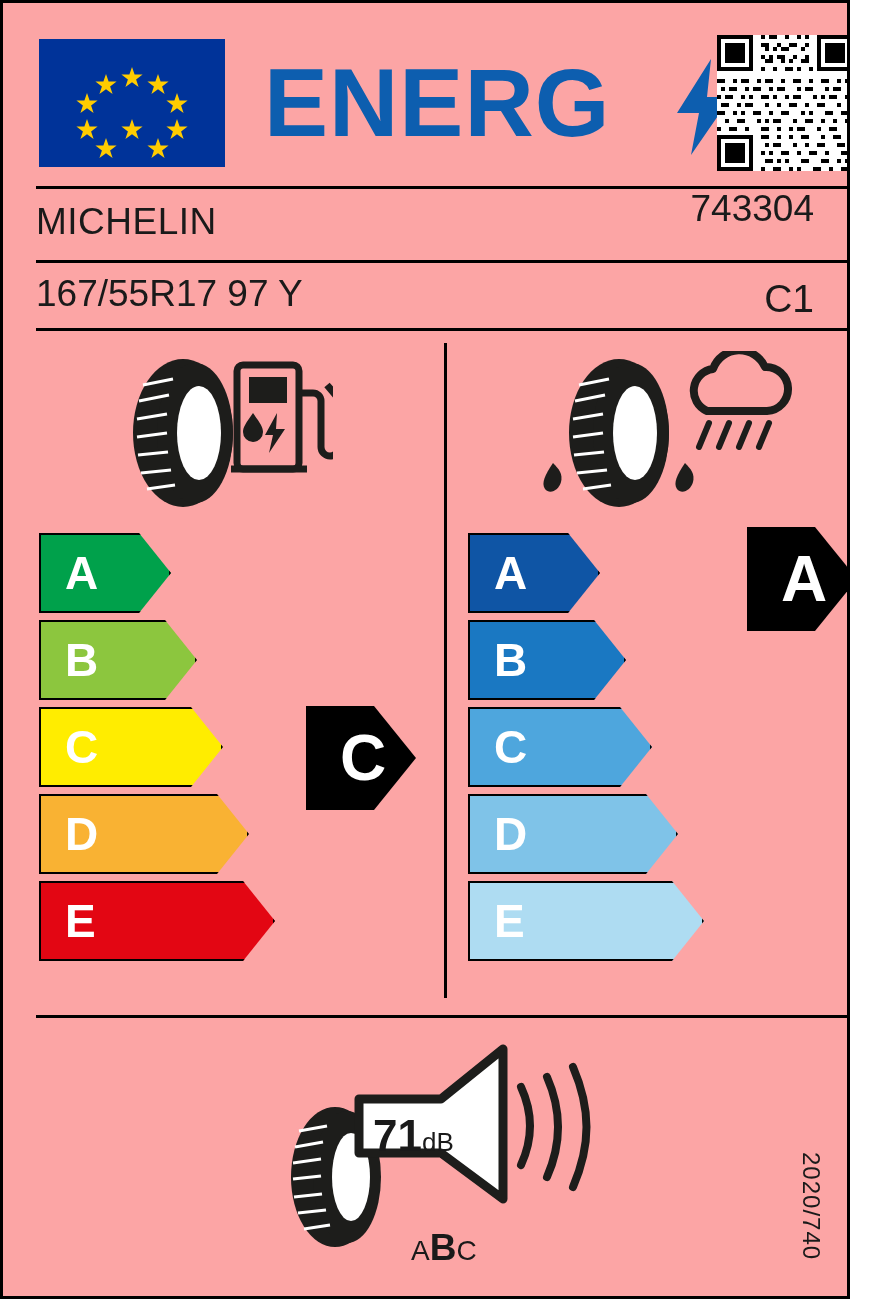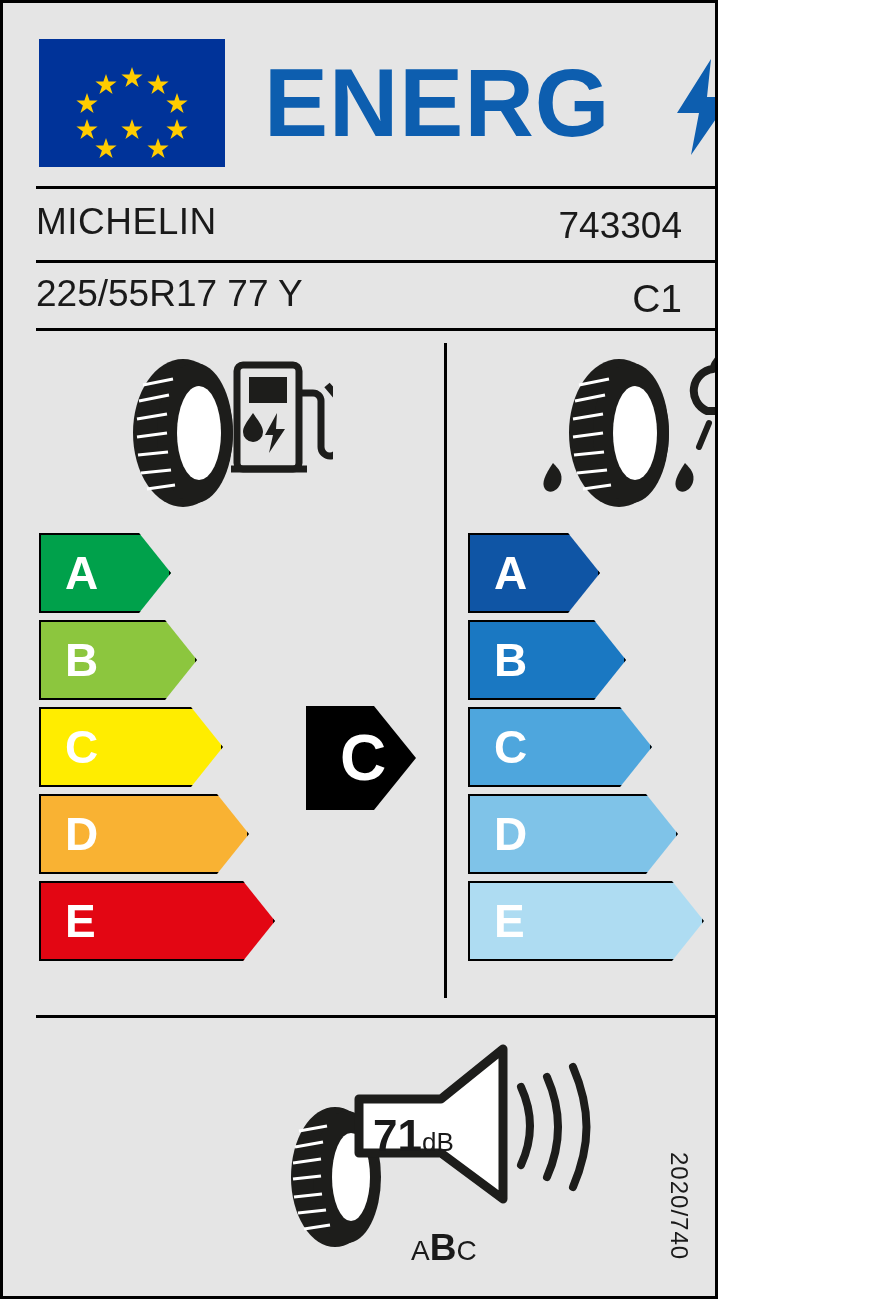--- a/index.html
+++ b/index.html
@@ -6,25 +6,25 @@
     margin: 0;
     padding: 0;
     background: #ffffff;
   }
   body {
     font-family: "Liberation Sans", sans-serif;
     color: #1a1a1a;
   }
   .label {
     position: relative;
-    width: 718px;
+    width: 850px;
     height: 1299px;
     box-sizing: border-box;
     border: 3px solid #000;
-    background: #e5e5e5;
+    background: #fca5a5;
     overflow: hidden;
   }
 
   
   .header {
     position: absolute;
     left: 36px;
     top: 32px;
     width: 814px;
     height: 138px;
@@ -79,21 +79,21 @@
     position: absolute;
     left: 33px;
     top: 198px;
     font-size: 37px;
     font-weight: normal;
     letter-spacing: 0.5px;
   }
   .trade-code {
     position: absolute;
     right: 33px;
-    top: 202px;
+    top: 185px;
     font-size: 37px;
   }
   .tire-size {
     position: absolute;
     left: 33px;
     top: 270px;
     font-size: 37px;
   }
   .tire-class {
     position: absolute;
@@ -414,21 +414,21 @@
     </div>
   </div>
 
   <div class="rule rule-1"></div>
   <div class="rule rule-2"></div>
   <div class="rule rule-3"></div>
   <div class="rule rule-4"></div>
 
   <div class="brand">MICHELIN</div>
   <div class="trade-code">743304</div>
-  <div class="tire-size">225/55R17 77 Y</div>
+  <div class="tire-size">167/55R17 97 Y</div>
   <div class="tire-class">C1</div>
 
   <div class="vdivider"></div>
 
   <div class="pic-fuel">
     <svg width="210" height="165" viewBox="0 0 210 165">
 
       <g transform="translate(6,6)">
         <ellipse cx="54" cy="76" rx="50" ry="74" fill="#1d1d1b"></ellipse>
         <ellipse cx="66" cy="76" rx="38" ry="70" fill="#1d1d1b"></ellipse>

